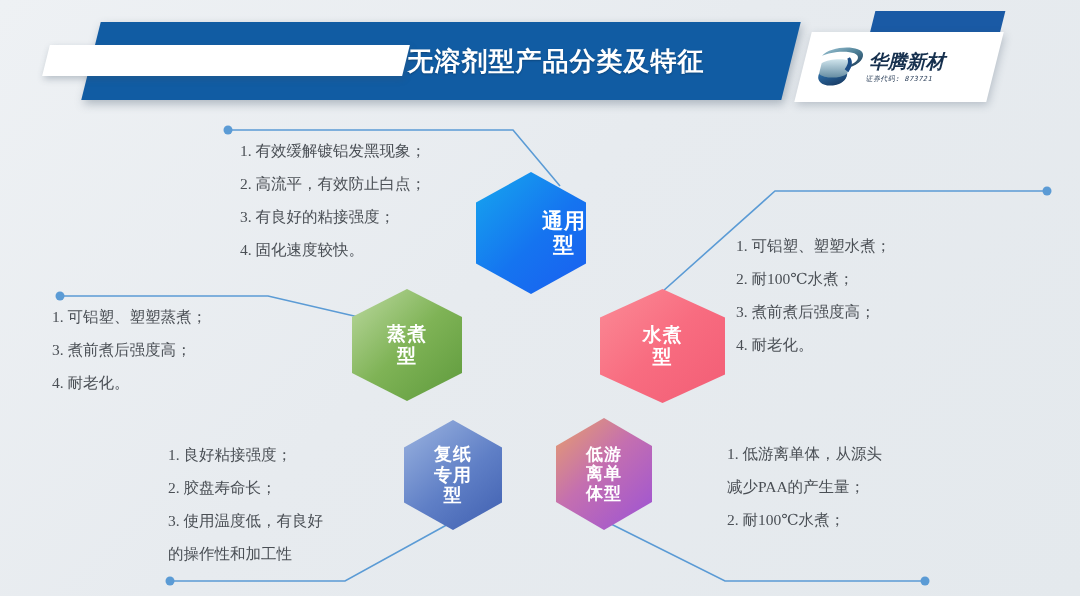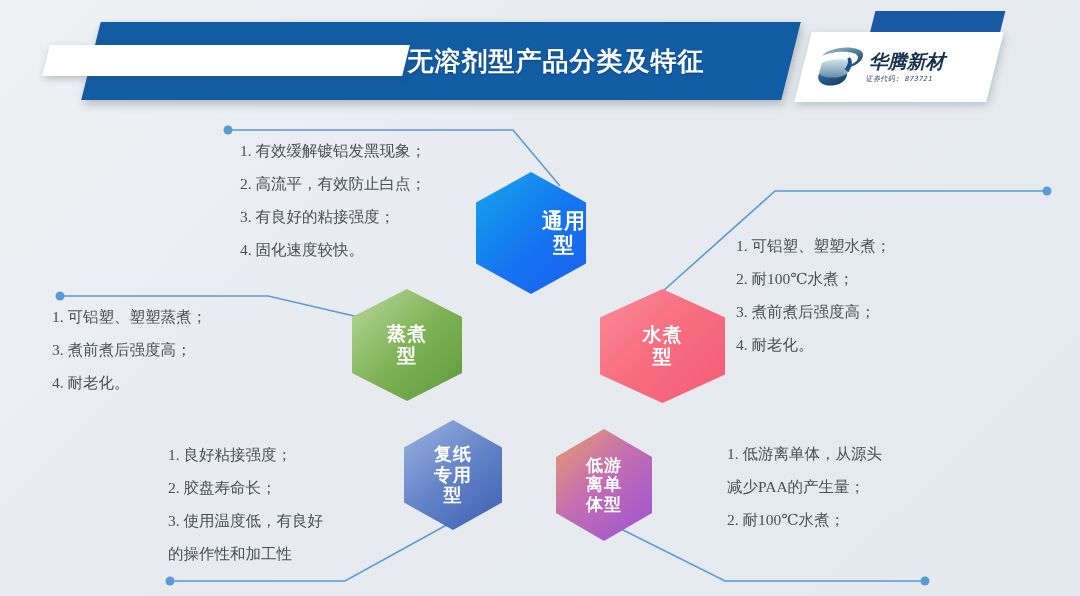--- a/index.html
+++ b/index.html
@@ -105,21 +105,21 @@
     font-size:19px;letter-spacing:1px;
     background:linear-gradient(135deg,#fb8b96 0%,#f86c80 50%,#f25d75 100%);
   }
   .hex-paper{
     left:404px;top:420px;width:98px;height:110px;
     font-size:18px;letter-spacing:1px;
     background:linear-gradient(140deg,#9cb4e0 0%,#5f7fc6 55%,#3f5fb0 100%);
     justify-content:center;
   }
   .hex-monomer{
-    left:556px;top:429px;width:96px;height:112px;
+    left:556px;top:418px;width:96px;height:112px;
     font-size:17px;letter-spacing:1px;
     background:linear-gradient(135deg,#e8a06a 0%,#c46fb0 45%,#9b52d6 100%);
   }
 
   
   .tblk{
     position:absolute;
     color:#4a4f55;
     font-family:"Liberation Serif","DejaVu Serif",serif;
     font-size:15.5px;

